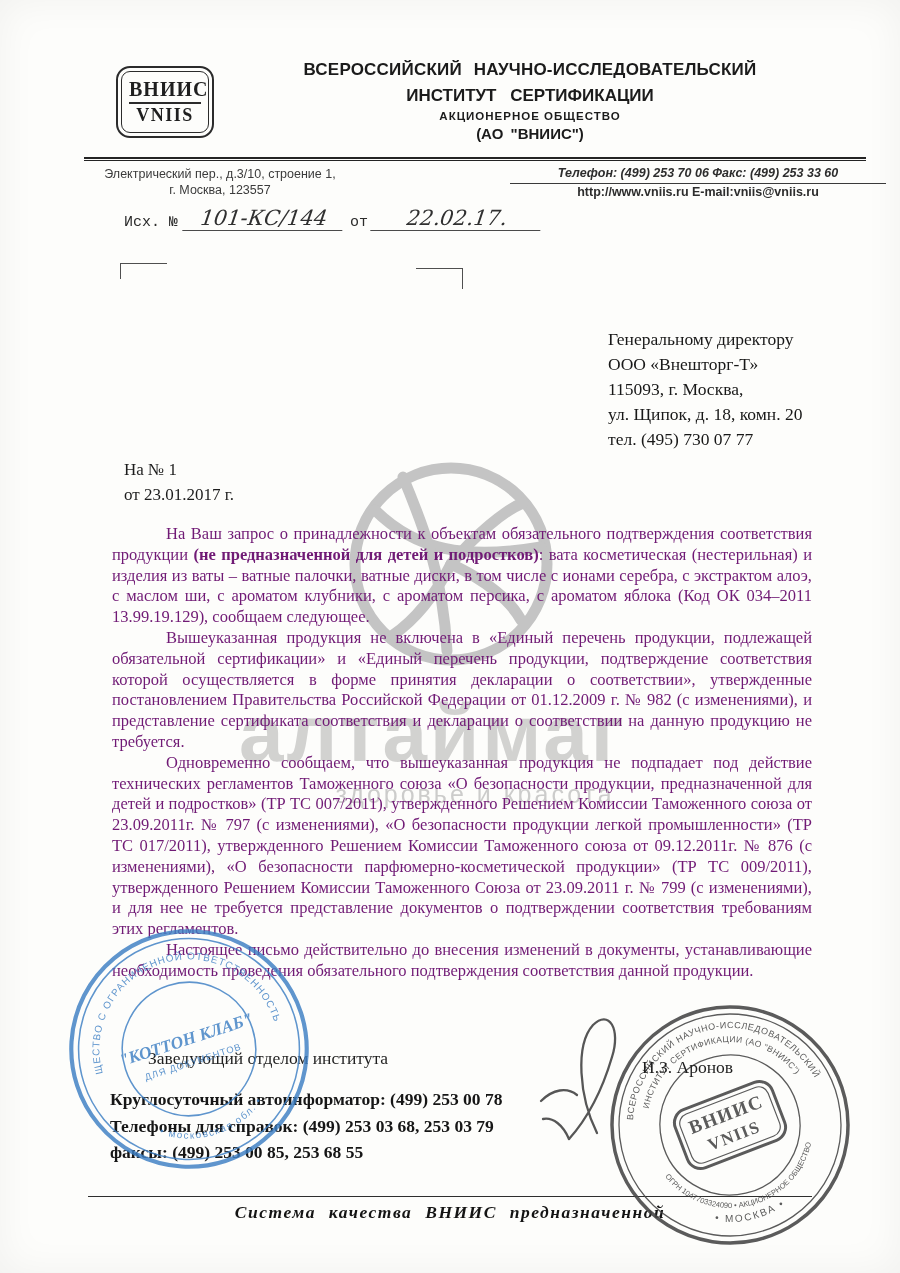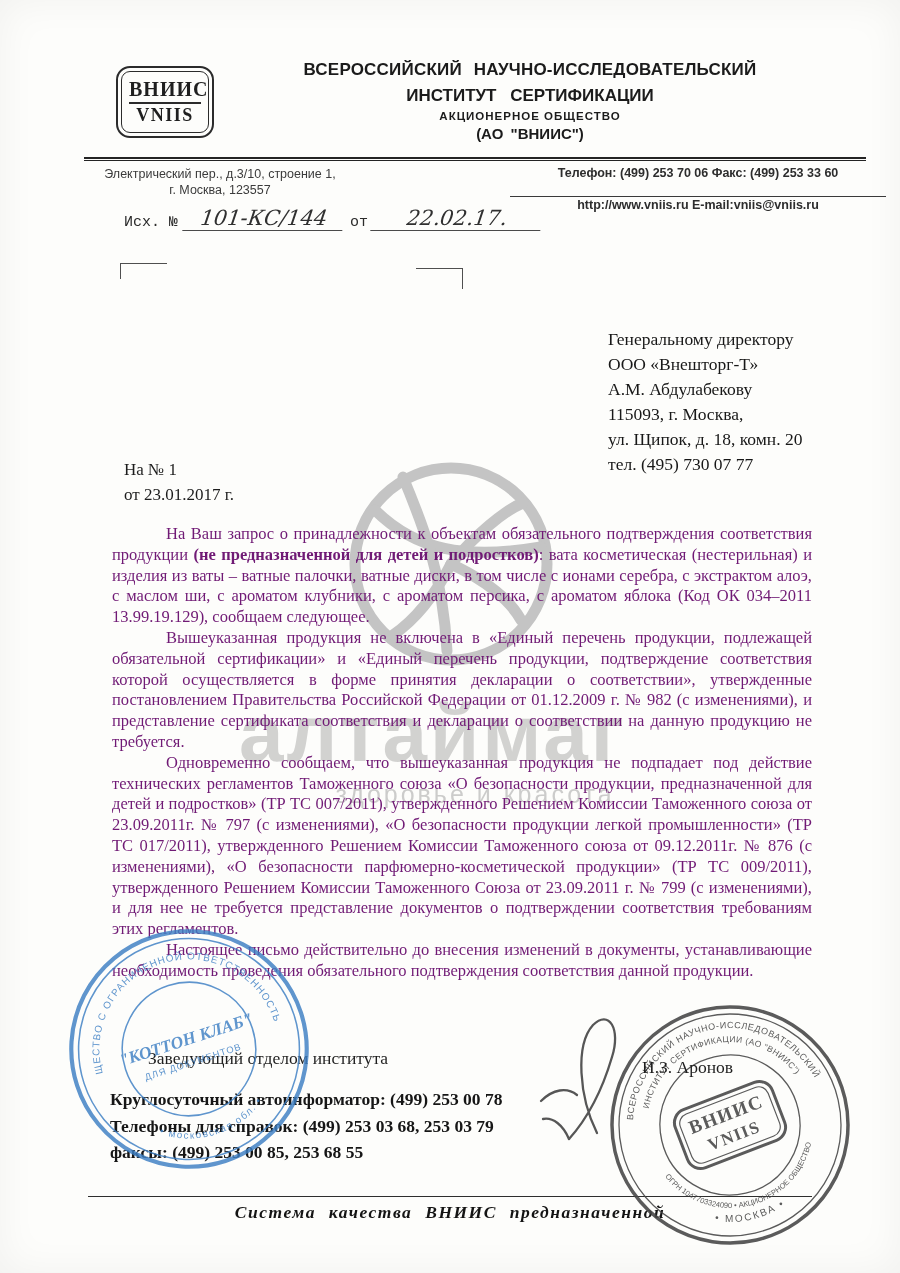--- a/index.html
+++ b/index.html
@@ -19,21 +19,21 @@
   .ht1{font-size:17px;word-spacing:7px;letter-spacing:0.2px;}
   .ht2{font-size:17px;word-spacing:9px;margin-top:6px;}
   .ht3{font-size:11.5px;letter-spacing:1px;margin-top:4px;}
   .ht4{font-size:15px;word-spacing:3px;margin-top:3px;}
   .rule-double{position:absolute;left:84px;top:157px;width:782px;height:4px;
         border-top:2.5px solid #242424;border-bottom:1.5px solid #242424;box-sizing:border-box;}
   .addr{position:absolute;left:80px;top:166px;width:280px;text-align:center;
         font-family:"Liberation Sans",sans-serif;font-size:12.5px;color:#3b3b3b;line-height:16px;}
   .contacts{position:absolute;left:510px;top:165px;width:376px;text-align:center;
         font-family:"Liberation Sans",sans-serif;font-size:12.5px;font-weight:bold;color:#2d2d2d;line-height:17px;}
-  .contacts .c1{border-bottom:1.2px solid #3a3a3a;padding-bottom:14px;}
+  .contacts .c1{border-bottom:1.2px solid #3a3a3a;padding-bottom:1px;font-style:italic;}
   
   .ref{position:absolute;left:124px;top:206px;font-family:"Liberation Mono",monospace;
         font-size:15px;color:#2b2b2b;display:flex;align-items:flex-end;}
   .hand{font-family:"DejaVu Serif",serif;font-style:italic;font-size:21px;color:#303030;
         border-bottom:1.3px solid #4a4a4a;text-align:center;transform:skewX(-8deg);}
   .hand.num{min-width:160px;margin:0 6px;}
   .hand.date{min-width:170px;margin-left:4px;}
   
   .cm-left{position:absolute;left:120px;top:263px;width:46px;height:15px;
         border-left:1.5px solid #4f4f4f;border-top:1.5px solid #4f4f4f;}
@@ -110,21 +110,20 @@
     <span>от</span>
     <span class="hand date">22.02.17.</span>
   </div>
 
   <div class="cm-left"></div>
   <div class="cm-right"></div>
 
   <div class="recipient">
     <div>Генеральному директору</div>
     <div>ООО «Внешторг-Т»</div>
-    <div>А.М. Абдулабекову</div>
     <div>115093, г. Москва,</div>
     <div>ул. Щипок, д. 18, комн. 20</div>
     <div>тел. (495) 730 07 77</div>
   </div>
 
   <div class="inref">
     <div>На № 1</div>
     <div>от  23.01.2017 г.</div>
   </div>
 

